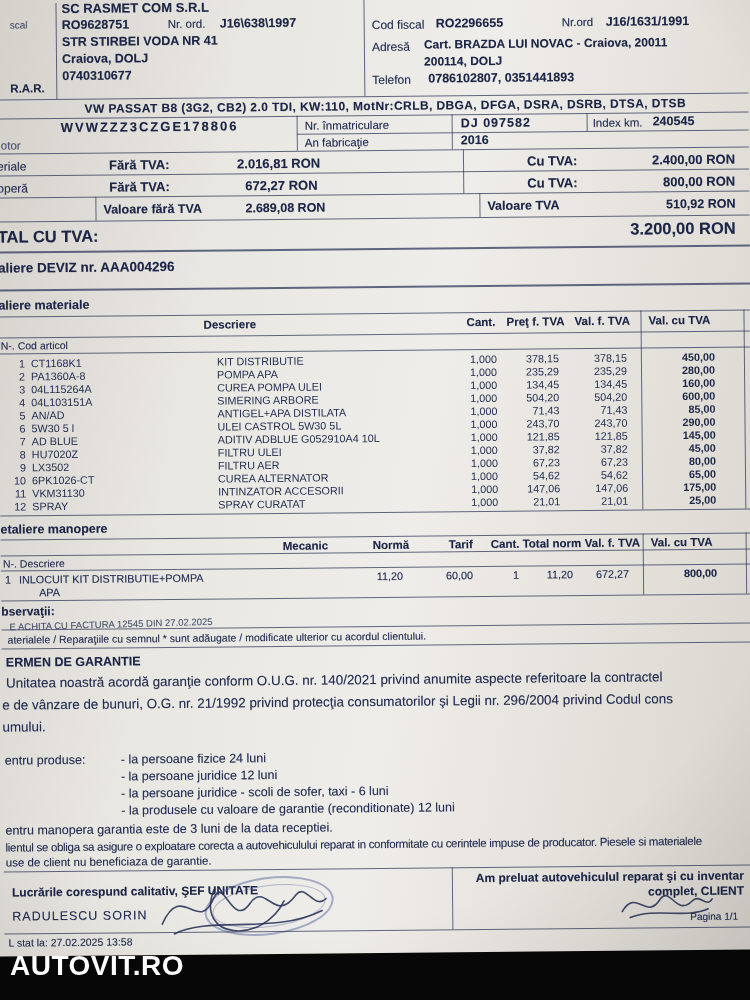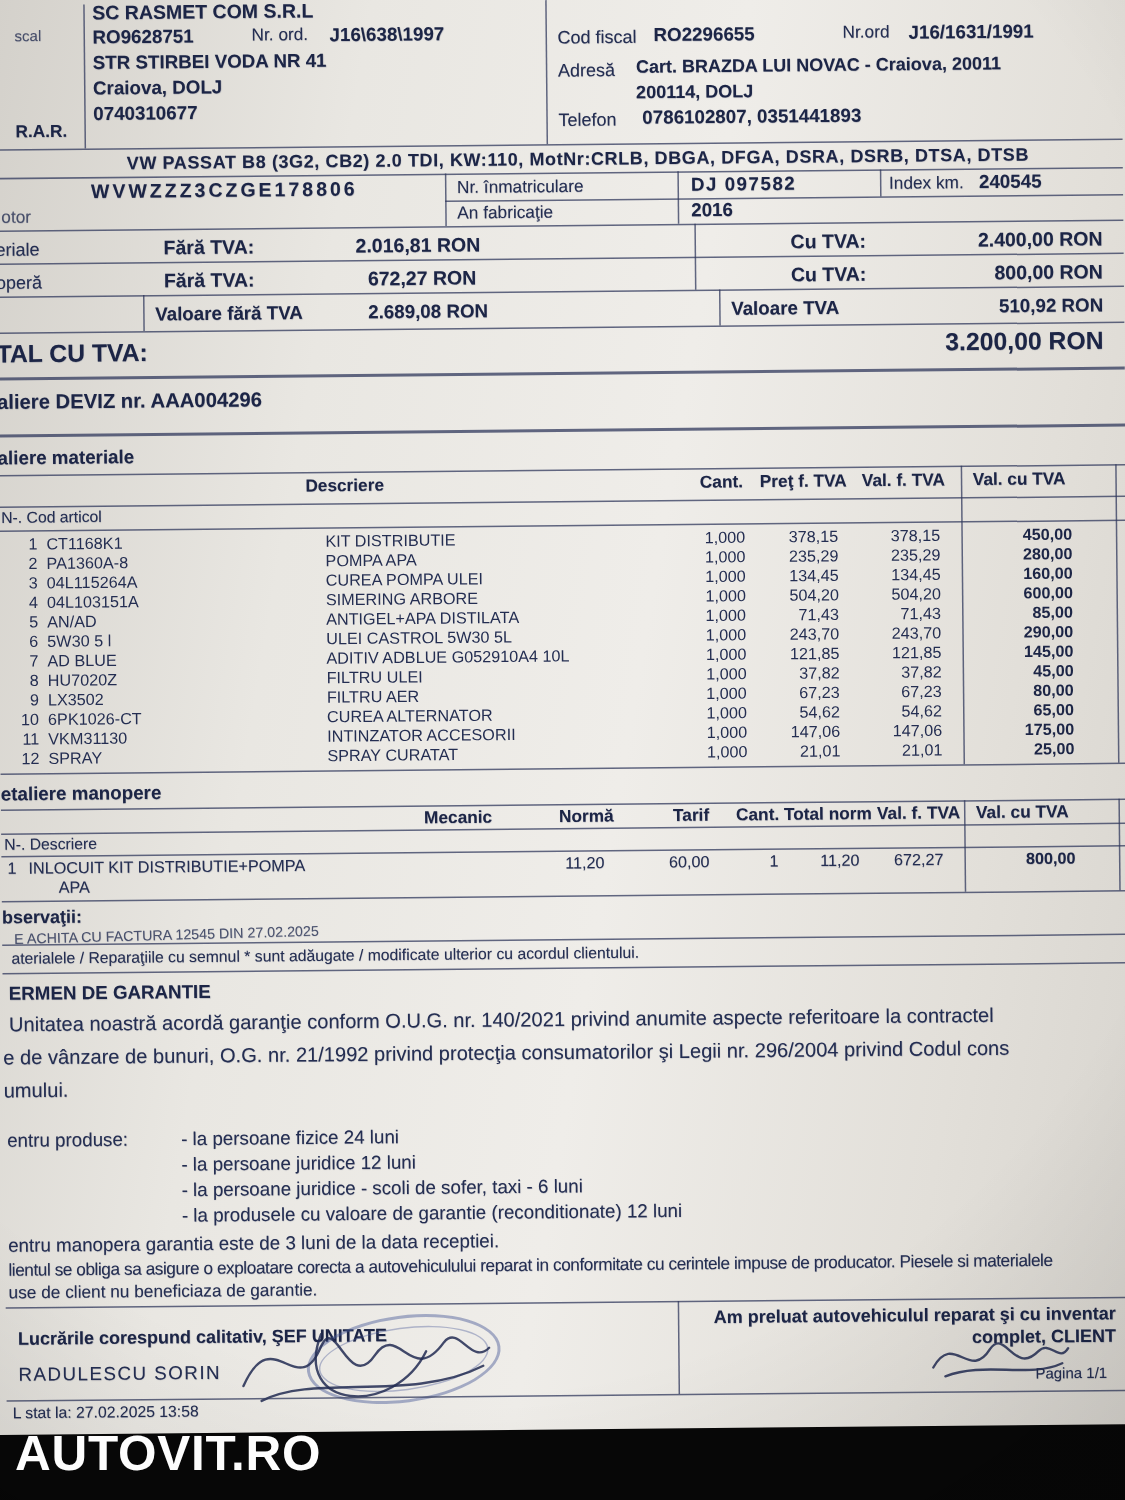--- a/index.html
+++ b/index.html
@@ -291,14 +291,14 @@
         <path d="M14 36 C 40 26, 70 38, 92 28"></path>
       </svg>
       <span class="ab" style="left:686px;top:914px;font-size:10px">Pagina 1/1</span>
       <div class="hl" style="left:0;top:930px;width:752px"></div>
       <span class="ab" style="left:4px;top:933px;font-size:10.5px">L stat la: 27.02.2025 13:58</span>
 
     </div>
   </div>
 
   <div class="shade"></div>
-  <span class="wm" style="left:10px;top:950px;font-size:33px">AUTOVIT.RO</span>
+  <span class="wm" style="left:10px;top:950px;font-size:28px">AUTOVIT.RO</span>
 </div>
 
 </body></html>

